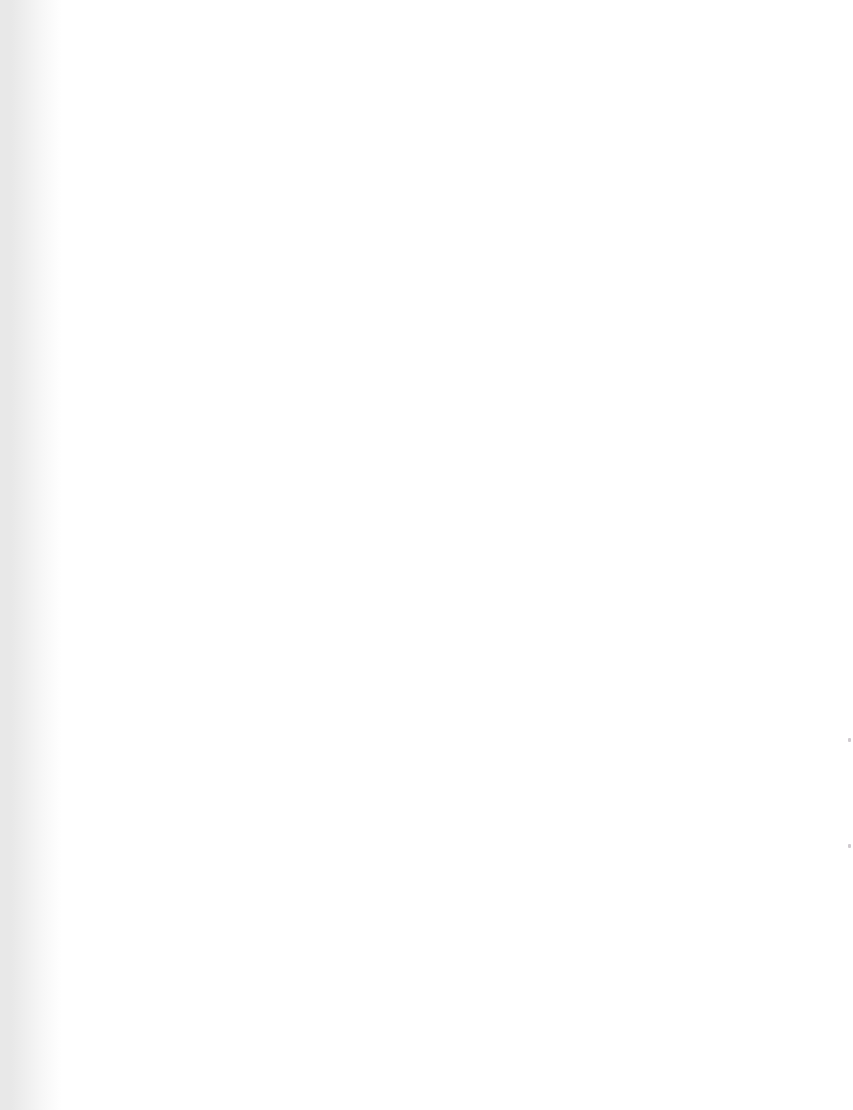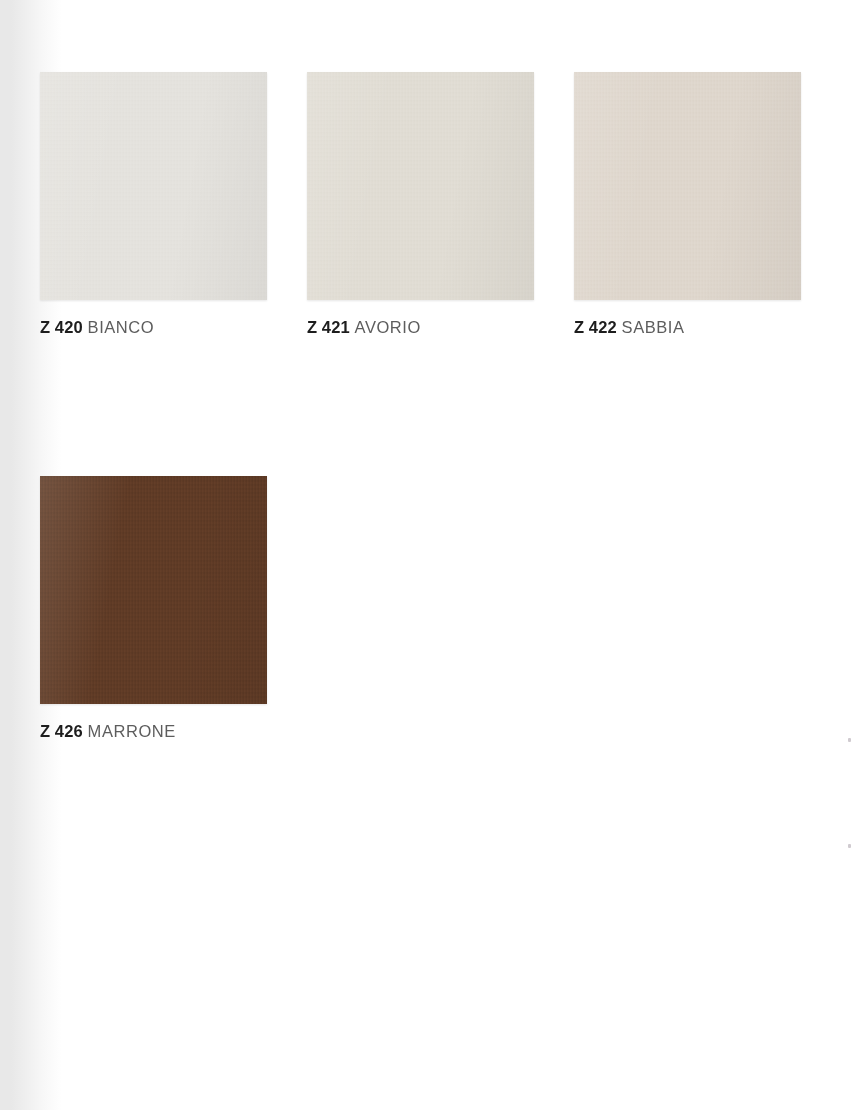--- a/index.html
+++ b/index.html
@@ -126,55 +126,25 @@
 </style>
 </head>
 <body>
 
 <div id="page" style="background: rgb(255, 255, 255);">
 
   <div id="binding-shadow" style="background: linear-gradient(to right, rgb(232, 232, 232) 0%, rgb(232, 232, 232) 18%, rgb(239, 239, 239) 42%, rgb(247, 247, 247) 68%, rgb(255, 255, 255) 100%);"></div>
 
   <div id="swatch-grid">
 
-    <div class="swatch-row">
-      <div class="swatch-cell">
-        <div class="swatch-chip" style="background-color: rgb(228, 226, 221);"></div>
-        <div class="swatch-caption">
-          <span class="swatch-code" style="color: rgb(29, 29, 29);">Z 420</span>
-          <span class="swatch-name" style="color: rgb(93, 93, 93);">BIANCO</span>
-        </div>
-      </div>
-      <div class="swatch-cell">
-        <div class="swatch-chip" style="background-color: rgb(224, 220, 211);"></div>
-        <div class="swatch-caption">
-          <span class="swatch-code" style="color: rgb(29, 29, 29);">Z 421</span>
-          <span class="swatch-name" style="color: rgb(93, 93, 93);">AVORIO</span>
-        </div>
-      </div>
-      <div class="swatch-cell">
-        <div class="swatch-chip" style="background-color: rgb(222, 214, 204);"></div>
-        <div class="swatch-caption">
-          <span class="swatch-code" style="color: rgb(29, 29, 29);">Z 422</span>
-          <span class="swatch-name" style="color: rgb(93, 93, 93);">SABBIA</span>
-        </div>
-      </div>
-    </div>
 
     <div class="swatch-row">
     </div>
 
     <div class="swatch-row">
-      <div class="swatch-cell">
-        <div class="swatch-chip" style="background-color: rgb(94, 58, 37);"></div>
-        <div class="swatch-caption">
-          <span class="swatch-code" style="color: rgb(29, 29, 29);">Z 426</span>
-          <span class="swatch-name" style="color: rgb(93, 93, 93);">MARRONE</span>
-        </div>
-      </div>
       <div class="swatch-cell empty">
         <div class="swatch-chip"></div>
         <div class="swatch-caption">
           <span class="swatch-code" style="color: rgb(29, 29, 29);"></span>
           <span class="swatch-name" style="color: rgb(93, 93, 93);"></span>
         </div>
       </div>
     </div>
 
   </div>

